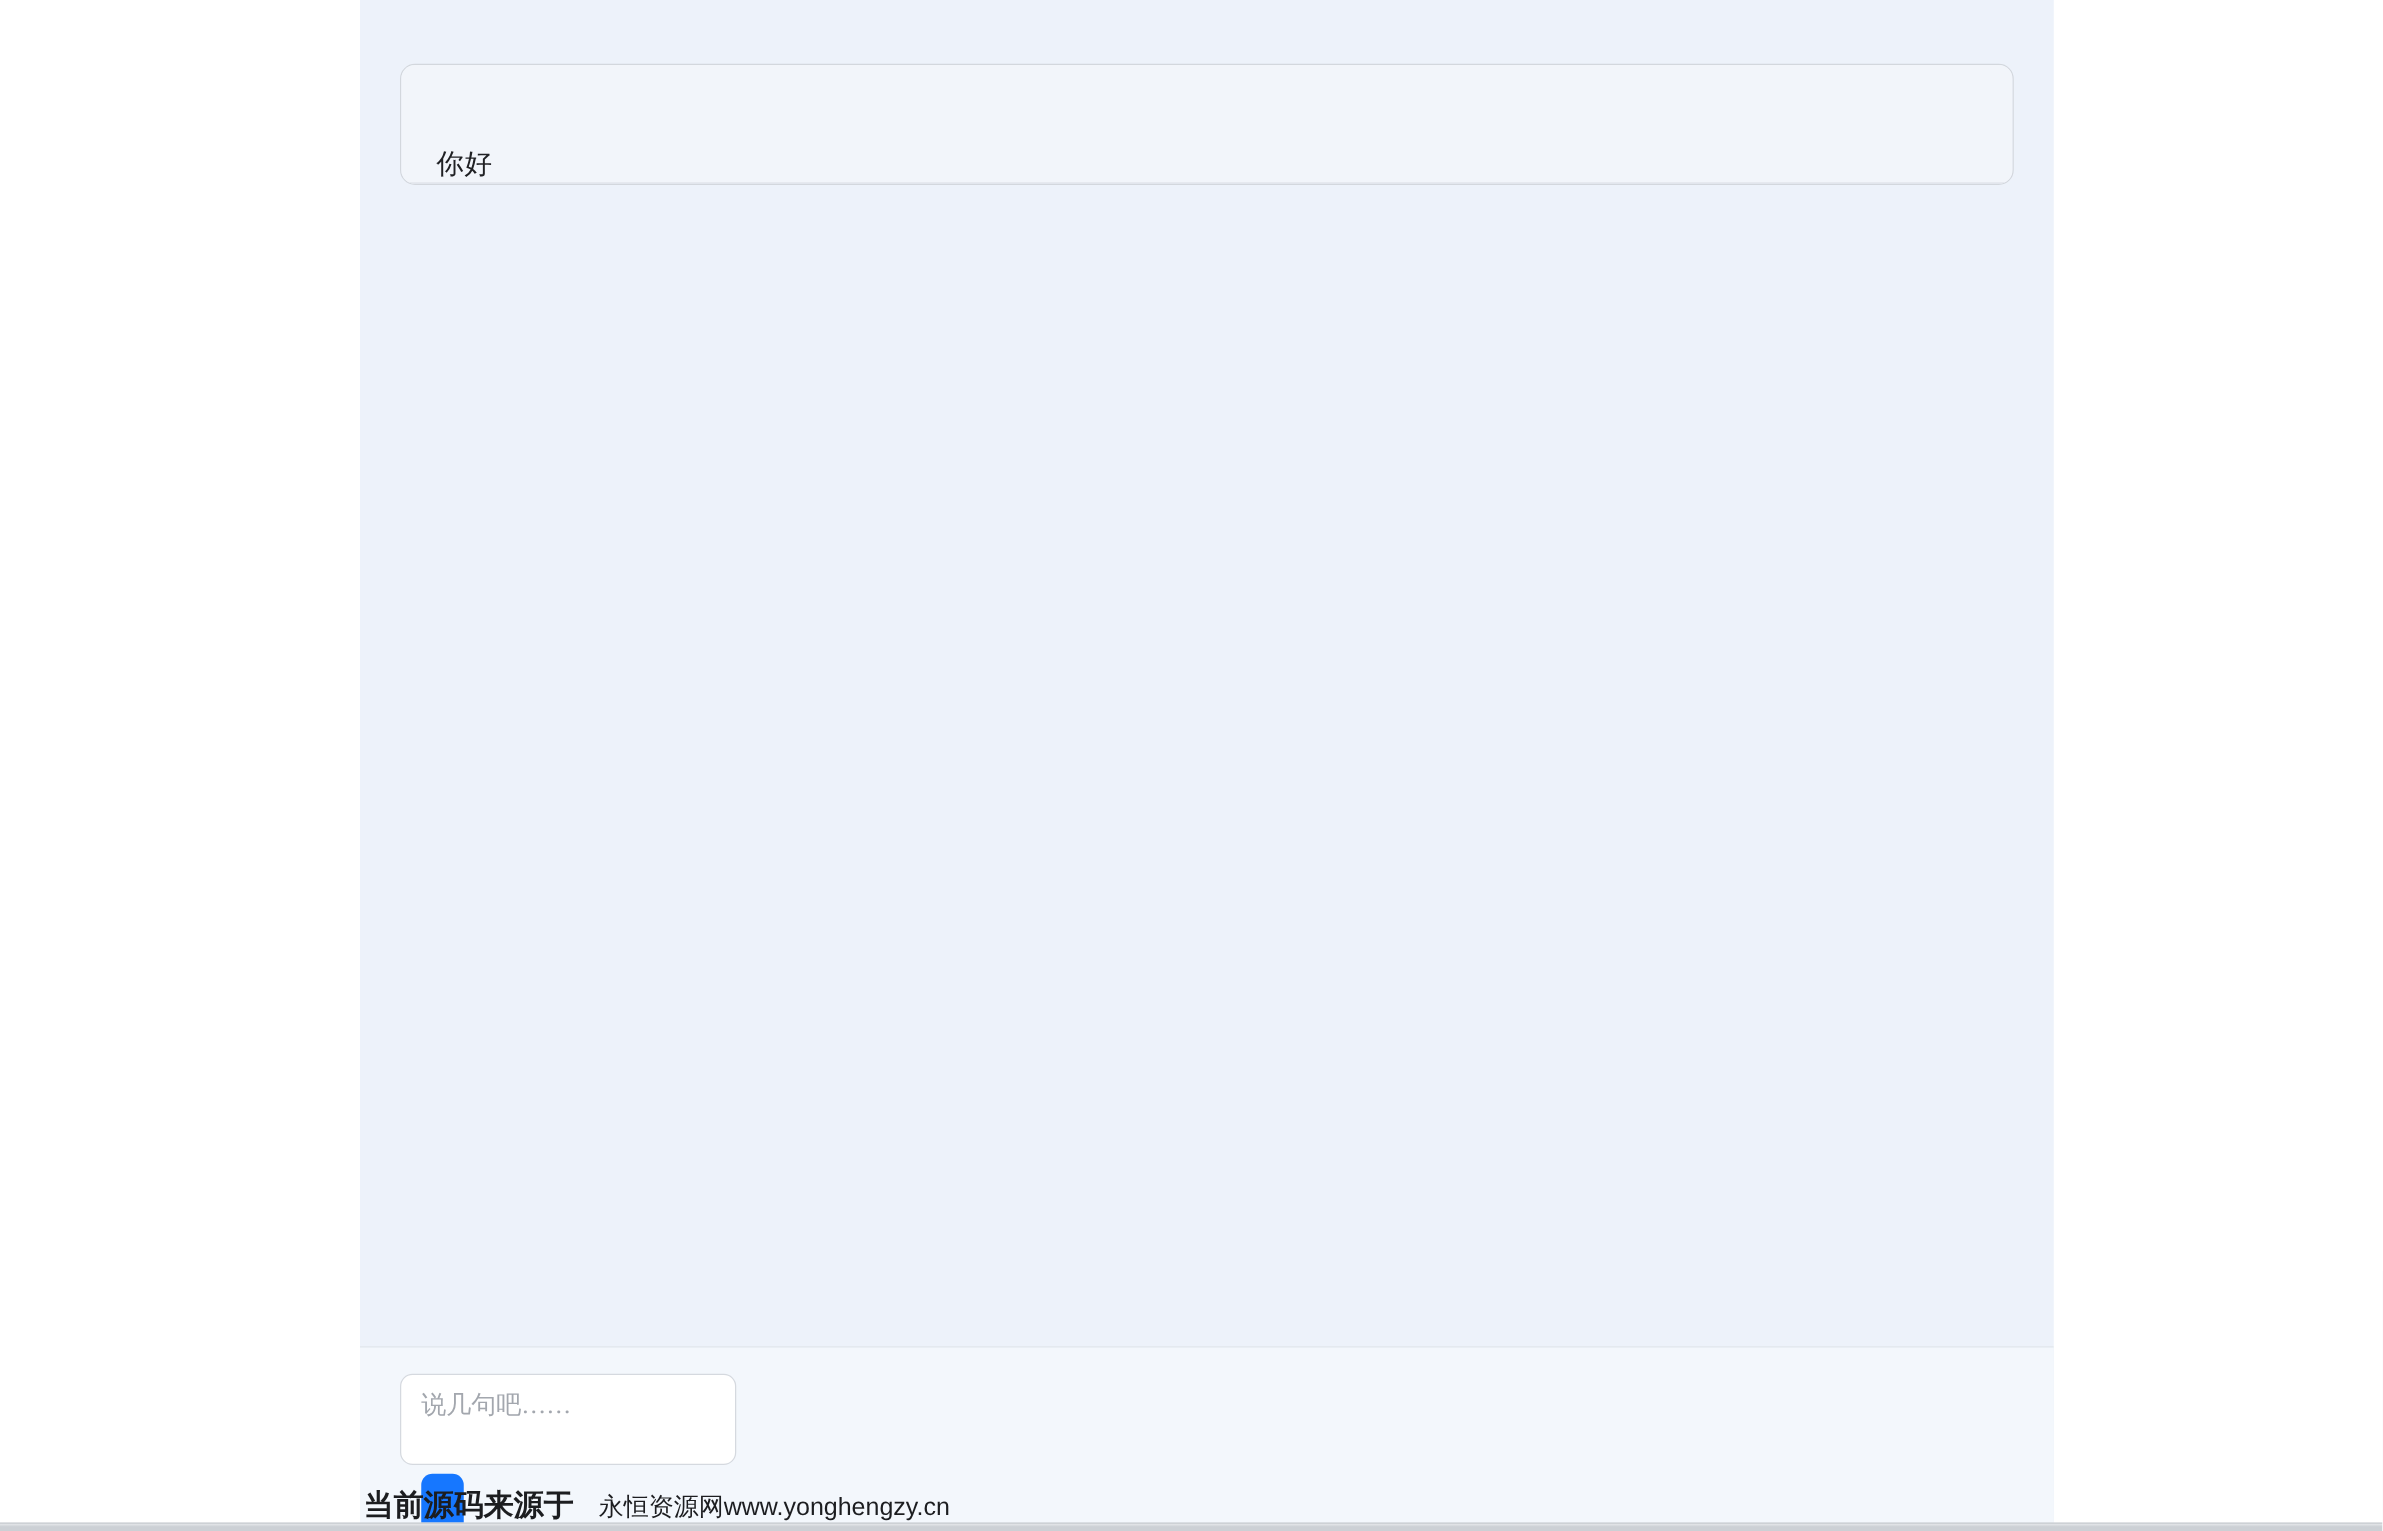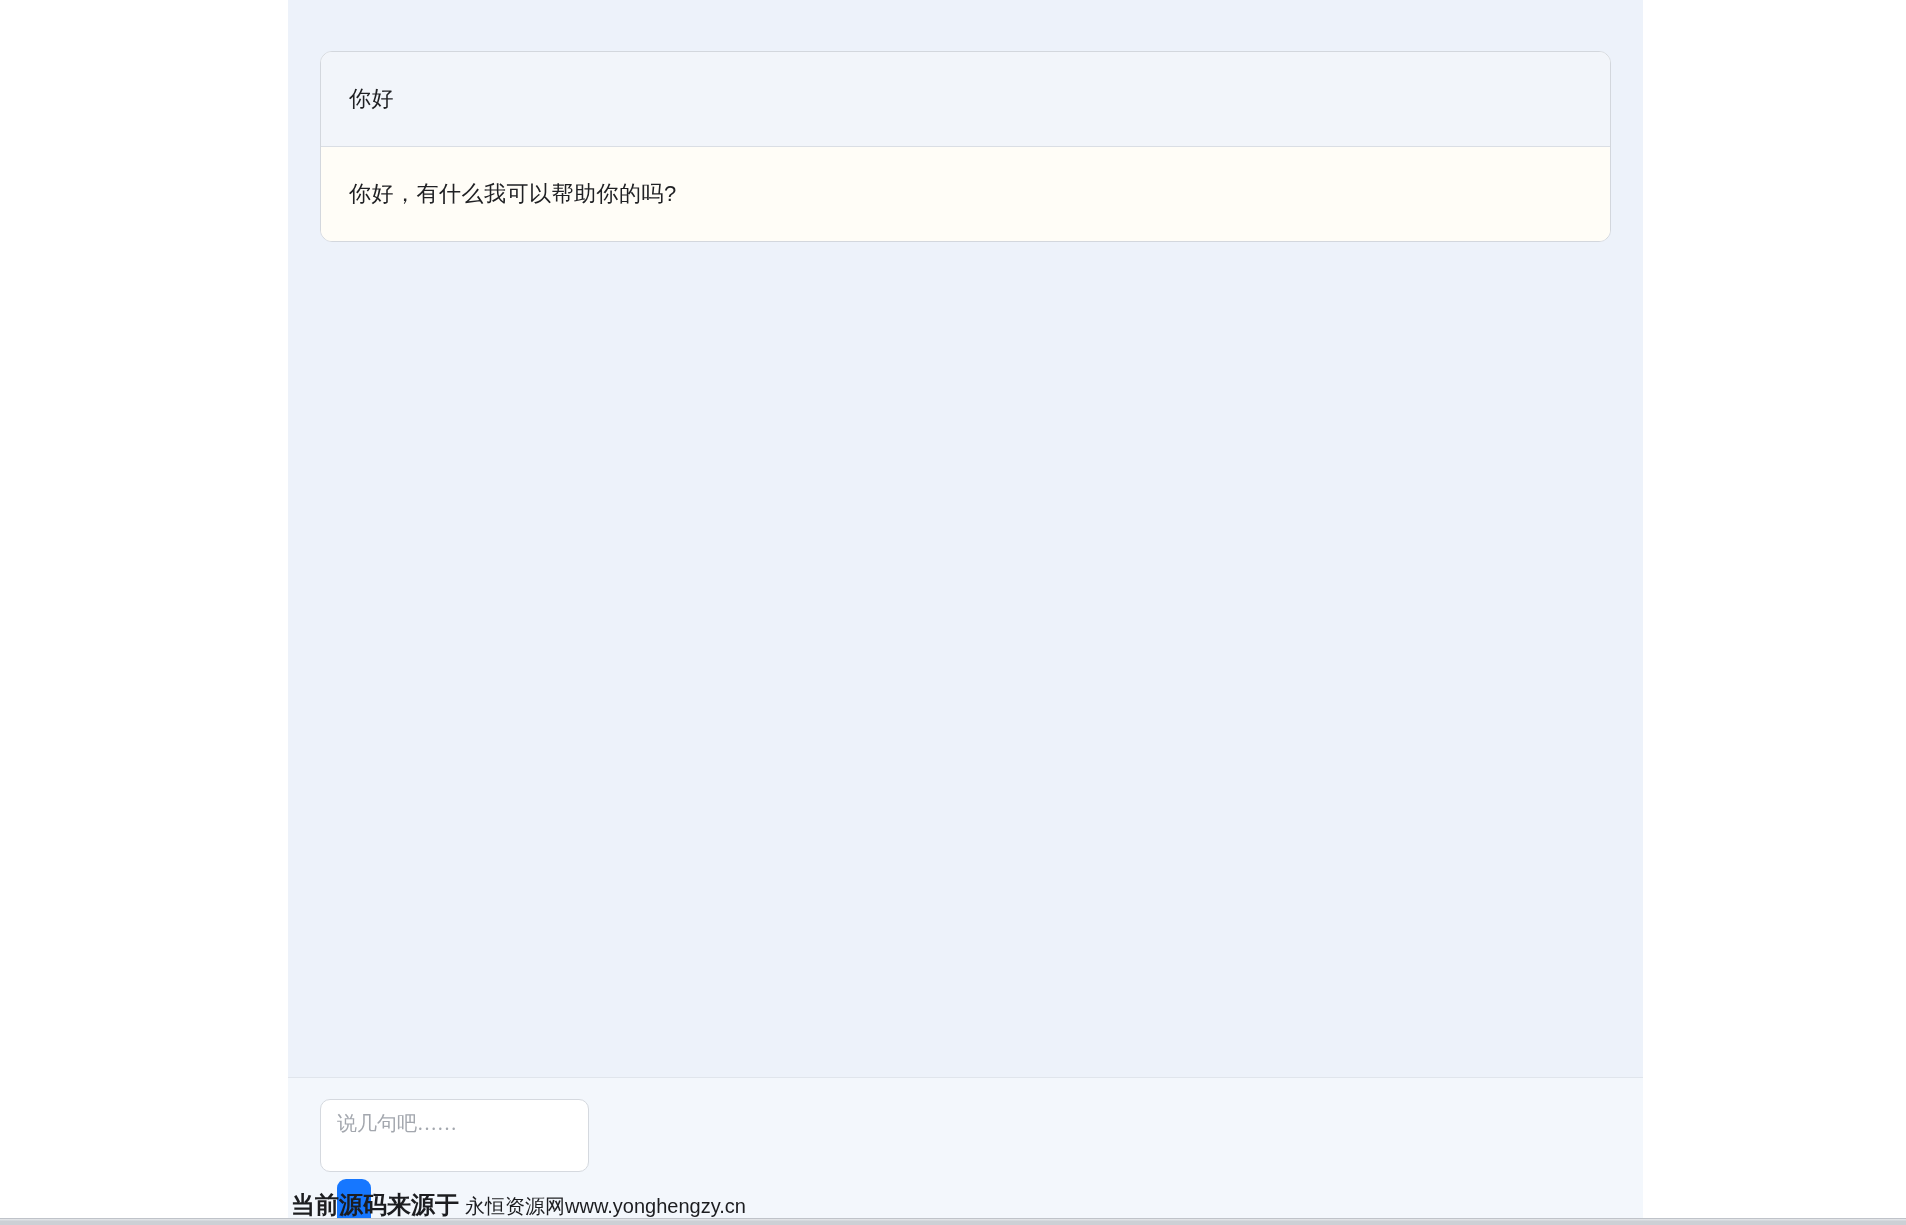--- a/index.html
+++ b/index.html
@@ -27,21 +27,21 @@
   }
   .chat-card {
     margin: 51px 32px 0 32px;
     border: 1px solid #d3d7dd;
     border-radius: 12px;
     overflow: hidden;
     background: #fffdf7;
   }
   .msg-row {
     display: flex;
-    align-items: center;
+    align-items: flex-end;
     padding: 0 28px;
     font-size: 22px;
     color: #202124;
     letter-spacing: 0.5px;
   }
   .msg-row.user {
     height: 95px;
     background: #f2f5fa;
     border-bottom: 1px solid #dadee4;
   }
@@ -95,21 +95,21 @@
   
   .footer-credit {
     position: absolute;
     left: 3px;
     top: 112px;
     white-space: nowrap;
     color: #1c1d20;
     line-height: 30px;
   }
   .credit-prefix { font-size: 24px; font-weight: bold; }
-  .credit-site { font-size: 20px; margin-left: 6px; }
+  .credit-site { font-size: 20px; margin-left: 20px; }
 
   
   .h-scrollbar {
     position: absolute;
     left: 0; bottom: 0;
     width: 1906px; height: 7px;
     background: linear-gradient(#e6e8eb, #ccd0d5 40%, #ccd0d5);
     border-top: 1px solid #bfc3c9;
   }
 </style>
@@ -118,23 +118,20 @@
 
 <div class="page">
 
   <div class="app-column">
 
     <div class="chat-area">
       <div class="chat-card">
         <div class="msg-row user">
           <span>你好</span>
         </div>
-        <div class="msg-row assistant">
-          <span>你好，有什么我可以帮助你的吗?</span>
-        </div>
       </div>
     </div>
 
     <div class="composer">
       <div class="composer-row">
         <textarea class="composer-input" placeholder="说几句吧……" style=""></textarea>
         <button class="send-button">发送</button>
       </div>
 
       <div class="footer-credit">

